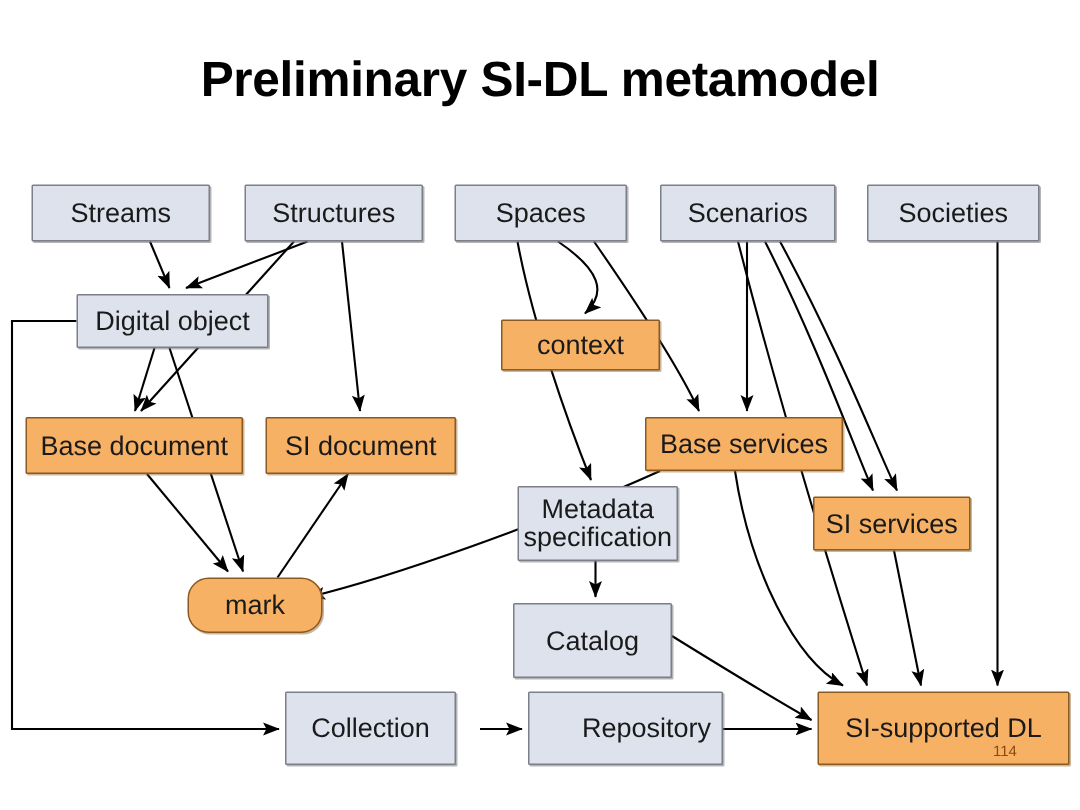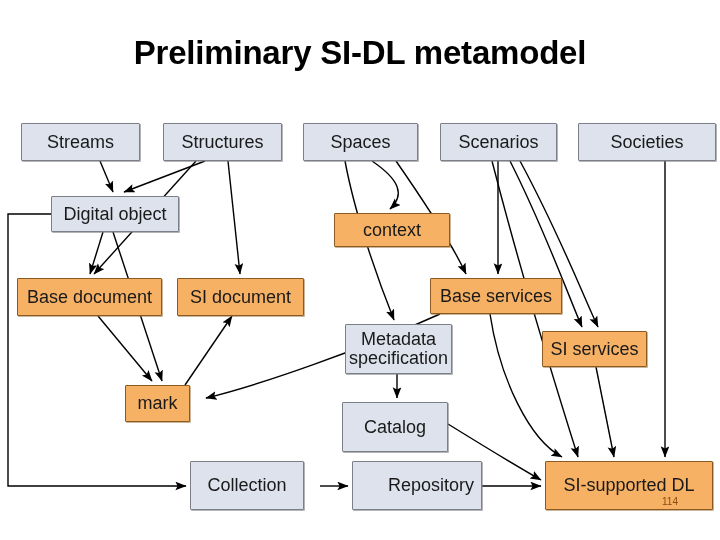--- a/index.html
+++ b/index.html
@@ -116,45 +116,45 @@
       </div>
       <div class="node blue" style="left: 163px; top: 123px; width: 119px; height: 38px;">
         <span class="lbl">Structures</span>
       </div>
       <div class="node blue" style="left: 303px; top: 123px; width: 115px; height: 38px;">
         <span class="lbl">Spaces</span>
       </div>
       <div class="node blue" style="left: 440px; top: 123px; width: 117px; height: 38px;">
         <span class="lbl">Scenarios</span>
       </div>
-      <div class="node blue" style="left: 578px; top: 123px; width: 138px; height: 38px;">
+      <div class="node blue" style="left: 578px; top: 123px; width: 115px; height: 38px;">
         <span class="lbl">Societies</span>
       </div>
       <div class="node blue" style="left: 51px; top: 196px; width: 128px; height: 36px;">
         <span class="lbl">Digital object</span>
       </div>
-      <div class="node orange" style="left: 334px; top: 213px; width: 116px; height: 34px;">
+      <div class="node orange" style="left: 334px; top: 213px; width: 106px; height: 34px;">
         <span class="lbl">context</span>
       </div>
       <div class="node orange" style="left: 17px; top: 278px; width: 145px; height: 38px;">
         <span class="lbl">Base document</span>
       </div>
       <div class="node orange" style="left: 177px; top: 278px; width: 127px; height: 38px;">
         <span class="lbl">SI document</span>
       </div>
       <div class="node orange" style="left: 430px; top: 278px; width: 132px; height: 36px;">
         <span class="lbl">Base services</span>
       </div>
       <div class="node blue" style="left: 345px; top: 324px; width: 107px; height: 50px;">
         <span class="lbl">Metadata specification</span>
       </div>
       <div class="node orange" style="left: 542px; top: 331px; width: 105px; height: 36px;">
         <span class="lbl">SI services</span>
       </div>
-      <div class="node orange" style="left: 125px; top: 385px; width: 65px; height: 37px;">
+      <div class="node orange" style="left: 125px; top: 385px; width: 90px; height: 37px; border-radius: 14px;">
         <span class="lbl">mark</span>
       </div>
       <div class="node blue" style="left: 342px; top: 402px; width: 106px; height: 50px;">
         <span class="lbl">Catalog</span>
       </div>
       <div class="node blue" style="left: 190px; top: 461px; width: 114px; height: 49px;">
         <span class="lbl">Collection</span>
       </div>
       <div class="node blue" style="left: 352px; top: 461px; width: 130px; height: 49px; padding-left: 28px;">
         <span class="lbl">Repository</span>

